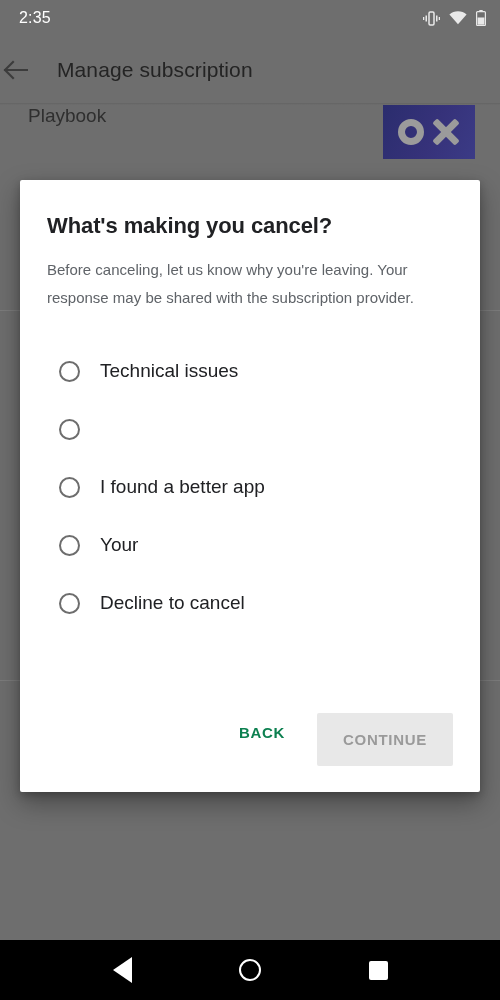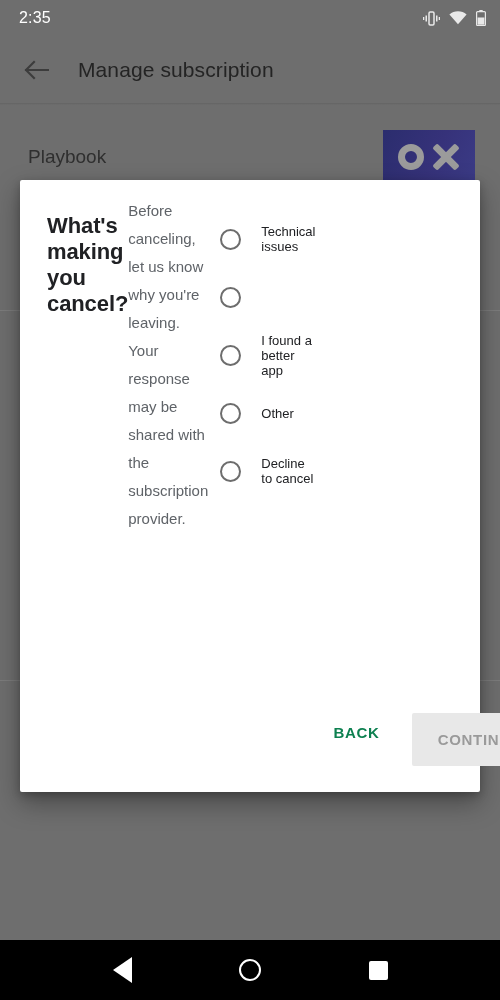--- a/index.html
+++ b/index.html
@@ -54,21 +54,20 @@
   .sbicon { display: block; }
 
   
   #toolbar {
     position: absolute;
     left: 0; top: 36px;
     width: 500px;
     height: 67px;
     display: flex;
     align-items: center;
-    padding-left: 21px;
   }
   #back-arrow-btn {
     width: 30px; height: 30px;
     display: flex; align-items: center; justify-content: center;
     flex: none;
   }
   #toolbar-title {
     margin-left: 27px;
     font-size: 21px;
     color: #242424;
@@ -83,21 +82,21 @@
     background: linear-gradient(to bottom, rgba(0,0,0,.10), rgba(0,0,0,0));
   }
 
   
   #app-row {
     position: absolute;
     left: 0; top: 105px;
     width: 500px;
     height: 103px;
     display: flex;
-    align-items: center;
+    align-items: flex-start;
     justify-content: space-between;
     padding: 0 25px 0 28px;
   }
   #app-name {
     font-size: 19px;
     color: #2f2f2f;
     font-weight: 400;
   }
   #app-logo {
     width: 92px;
@@ -149,21 +148,21 @@
   #dialog {
     position: absolute;
     left: 20px;
     top: 180px;
     width: 460px;
     height: 612px;
     background: #ffffff;
     border-radius: 2px;
     box-shadow: 0 11px 26px rgba(0,0,0,.34), 0 3px 9px rgba(0,0,0,.22);
     display: flex;
-    flex-direction: row;
+    flex-direction: column;
     padding: 0 27px;
   }
 
   #dialog-title {
     margin-top: 33px;
     font-size: 22px;
     font-weight: bold;
     color: #202124;
     letter-spacing: -.1px;
   }
@@ -187,21 +186,21 @@
     gap: 20px;
     padding-left: 12px;
   }
   .radio {
     width: 21px; height: 21px;
     border: 2px solid #6d6d6d;
     border-radius: 50%;
     flex: none;
   }
   .option-label {
-    font-size: 13px;
+    font-size: 19px;
     color: #202124;
   }
 
   
   #dialog-actions {
     margin-top: auto;
     margin-bottom: 26px;
     display: flex;
     align-items: flex-start;
     justify-content: flex-end;
@@ -325,21 +324,21 @@
       </div>
       <div class="option-row">
         <span class="radio"></span>
       </div>
       <div class="option-row">
         <span class="radio"></span>
         <span class="option-label">I found a better app</span>
       </div>
       <div class="option-row">
         <span class="radio"></span>
-        <span class="option-label">Other</span>
+        <span class="option-label">Your</span>
       </div>
       <div class="option-row">
         <span class="radio"></span>
         <span class="option-label">Decline to cancel</span>
       </div>
     </div>
 
     <div id="dialog-actions">
       <button id="back-button">BACK</button>
       <button id="continue-button" disabled="">CONTINUE</button>

